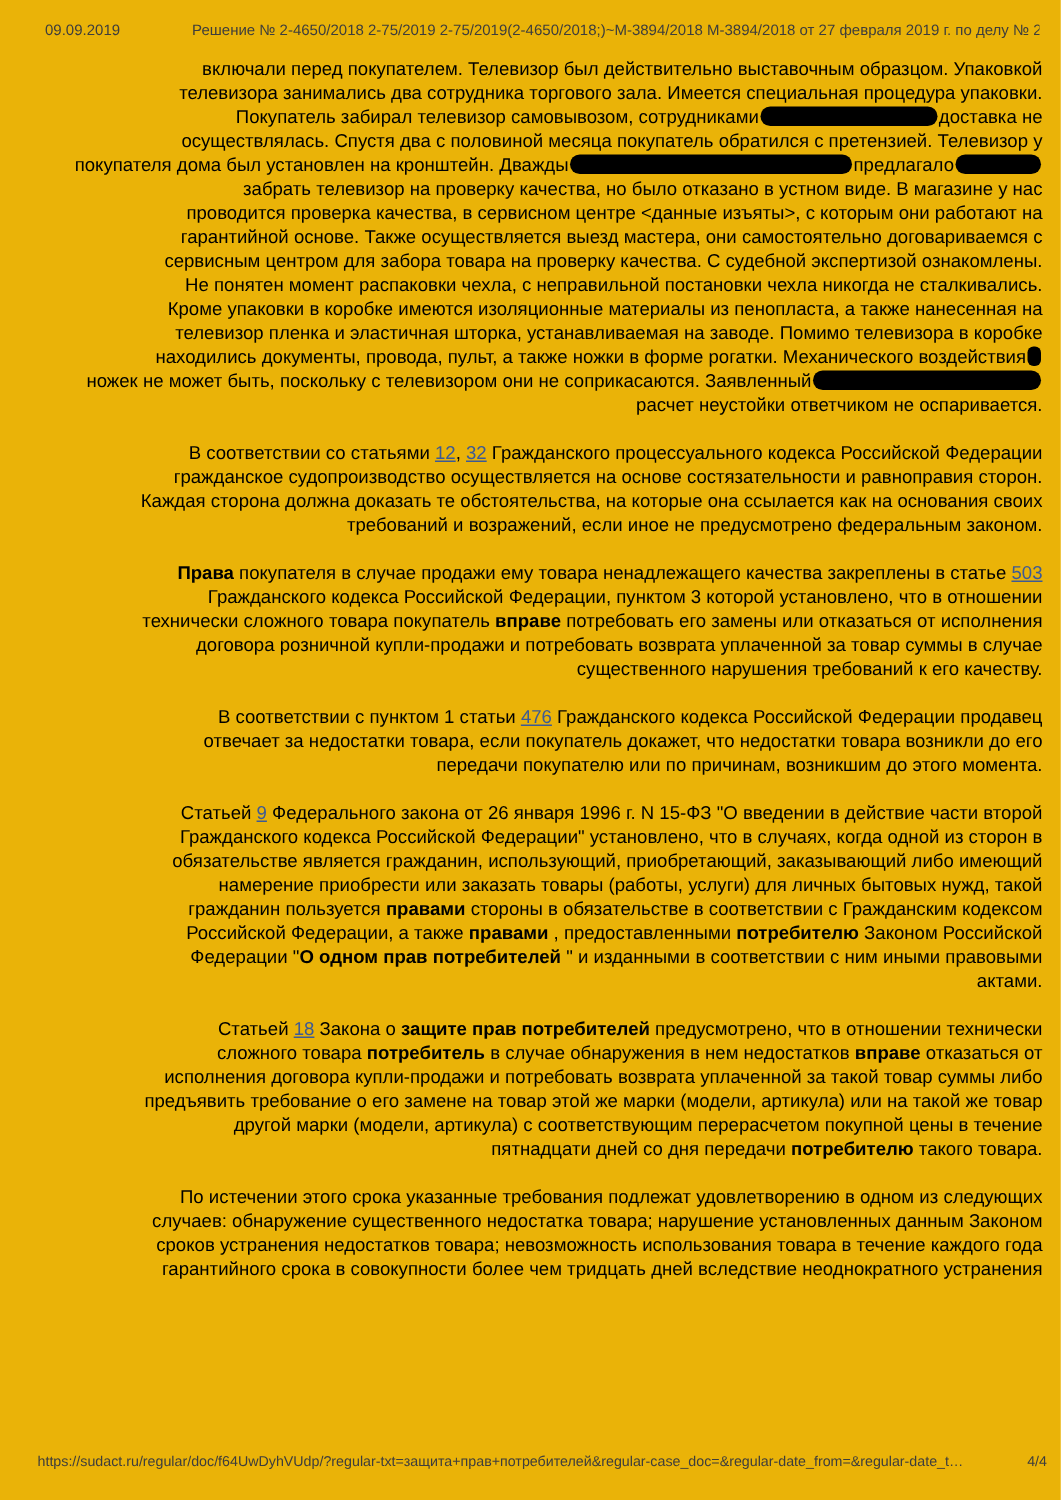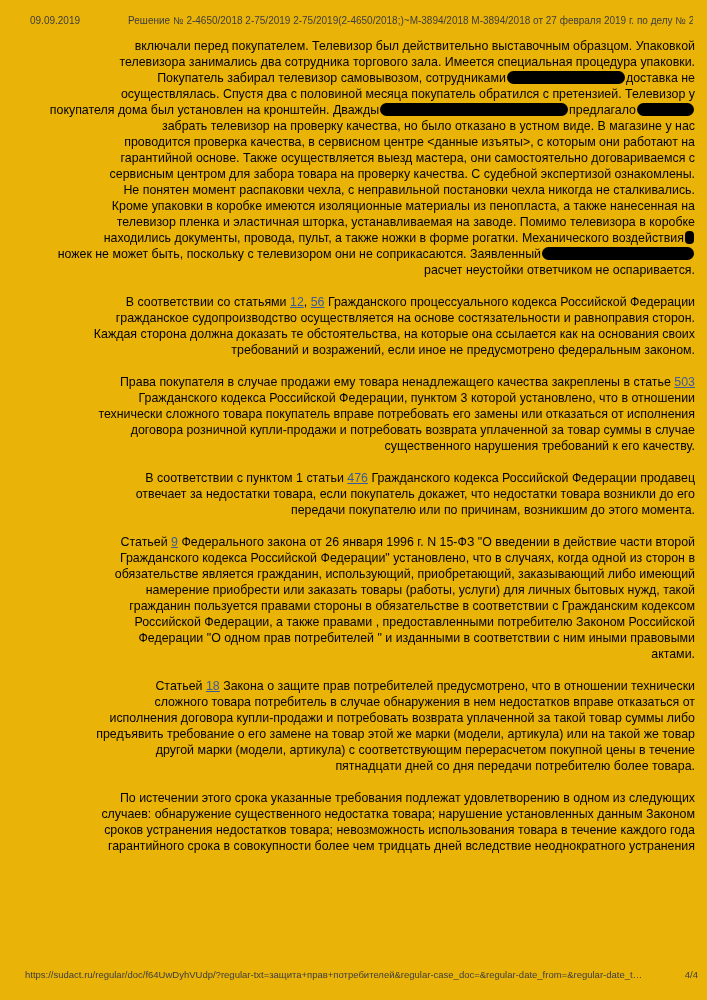--- a/index.html
+++ b/index.html
@@ -12,21 +12,21 @@
     position:absolute;top:15px;left:30px;right:14px;display:flex;align-items:baseline;
     font-size:10px;line-height:12px;color:#3d3d3d;
   }
   .print-date{flex:none;}
   .print-title{margin-left:48px;flex:1;white-space:nowrap;overflow:hidden;}
   .content{
     position:absolute;top:38px;left:40px;width:655px;
     font-size:12.4px;line-height:16px;color:#000;text-align:right;
   }
   .para{margin:0 0 16px 0;white-space:pre-line;}
-  .para b{font-weight:normal;}
+  .para b{font-weight:bold;}
   a.doc-link{color:var(--link-color,#3c5a96);text-decoration:underline;cursor:pointer;}
   .redacted{
     display:inline-block;height:13px;background:var(--redaction-color,#000);
     border-radius:7px;vertical-align:-2px;margin:0 1px;
   }
   .print-footer{
     position:absolute;top:969px;left:25px;right:9px;display:flex;justify-content:space-between;
     font-size:9.5px;line-height:12px;color:#3d3d3d;
   }
   .footer-url{flex:1;white-space:nowrap;overflow:hidden;margin-right:18px;}
@@ -51,21 +51,21 @@
 забрать телевизор на проверку качества, но было отказано в устном виде. В магазине у нас
 проводится проверка качества, в сервисном центре &lt;данные изъяты&gt;, с которым они работают на
 гарантийной основе. Также осуществляется выезд мастера, они самостоятельно договариваемся с
 сервисным центром для забора товара на проверку качества. С судебной экспертизой ознакомлены.
 Не понятен момент распаковки чехла, с неправильной постановки чехла никогда не сталкивались.
 Кроме упаковки в коробке имеются изоляционные материалы из пенопласта, а также нанесенная на
 телевизор пленка и эластичная шторка, устанавливаемая на заводе. Помимо телевизора в коробке
 находились документы, провода, пульт, а также ножки в форме рогатки. Механического воздействия</span><span class="redacted" style="width: 9px; border-radius: 4px;"></span><span>
 ножек не может быть, поскольку с телевизором они не соприкасаются. Заявленный</span><span class="redacted" style="width: 152px;"></span><span>
 расчет неустойки ответчиком не оспаривается.</span></p>
-      <p class="para"><span>В соответствии со статьями </span><a class="doc-link">12</a><span>, </span><a class="doc-link">56</a><span> Гражданского процессуального кодекса Российской Федерации
+      <p class="para"><span>В соответствии со статьями </span><a class="doc-link">12</a><span>, </span><a class="doc-link">32</a><span> Гражданского процессуального кодекса Российской Федерации
 гражданское судопроизводство осуществляется на основе состязательности и равноправия сторон.
 Каждая сторона должна доказать те обстоятельства, на которые она ссылается как на основания своих
 требований и возражений, если иное не предусмотрено федеральным законом.</span></p>
       <p class="para"><b>Права</b><span> покупателя в случае продажи ему товара ненадлежащего качества закреплены в статье </span><a class="doc-link">503</a><span>
 Гражданского кодекса Российской Федерации, пунктом 3 которой установлено, что в отношении
 технически сложного товара покупатель </span><b>вправе</b><span> потребовать его замены или отказаться от исполнения
 договора розничной купли-продажи и потребовать возврата уплаченной за товар суммы в случае
 существенного нарушения требований к его качеству.</span></p>
       <p class="para"><span>В соответствии с пунктом 1 статьи </span><a class="doc-link">476</a><span> Гражданского кодекса Российской Федерации продавец
 отвечает за недостатки товара, если покупатель докажет, что недостатки товара возникли до его
@@ -76,21 +76,21 @@
 намерение приобрести или заказать товары (работы, услуги) для личных бытовых нужд, такой
 гражданин пользуется </span><b>правами</b><span> стороны в обязательстве в соответствии с Гражданским кодексом
 Российской Федерации, а также </span><b>правами</b><span> , предоставленными </span><b>потребителю</b><span> Законом Российской
 Федерации "</span><b>О одном прав потребителей</b><span> " и изданными в соответствии с ним иными правовыми
 актами.</span></p>
       <p class="para"><span>Статьей </span><a class="doc-link">18</a><span> Закона о </span><b>защите прав потребителей</b><span> предусмотрено, что в отношении технически
 сложного товара </span><b>потребитель</b><span> в случае обнаружения в нем недостатков </span><b>вправе</b><span> отказаться от
 исполнения договора купли-продажи и потребовать возврата уплаченной за такой товар суммы либо
 предъявить требование о его замене на товар этой же марки (модели, артикула) или на такой же товар
 другой марки (модели, артикула) с соответствующим перерасчетом покупной цены в течение
-пятнадцати дней со дня передачи </span><b>потребителю</b><span> более товара.</span></p>
+пятнадцати дней со дня передачи </span><b>потребителю</b><span> такого товара.</span></p>
       <p class="para"><span>По истечении этого срока указанные требования подлежат удовлетворению в одном из следующих
 случаев: обнаружение существенного недостатка товара; нарушение установленных данным Законом
 сроков устранения недостатков товара; невозможность использования товара в течение каждого года
 гарантийного срока в совокупности более чем тридцать дней вследствие неоднократного устранения</span></p>
     </div>
 
   <div class="print-footer">
     <span class="footer-url">https://sudact.ru/regular/doc/f64UwDyhVUdp/?regular-txt=защита+прав+потребителей&amp;regular-case_doc=&amp;regular-date_from=&amp;regular-date_t…</span>
     <span class="footer-page">4/4</span>
   </div>

